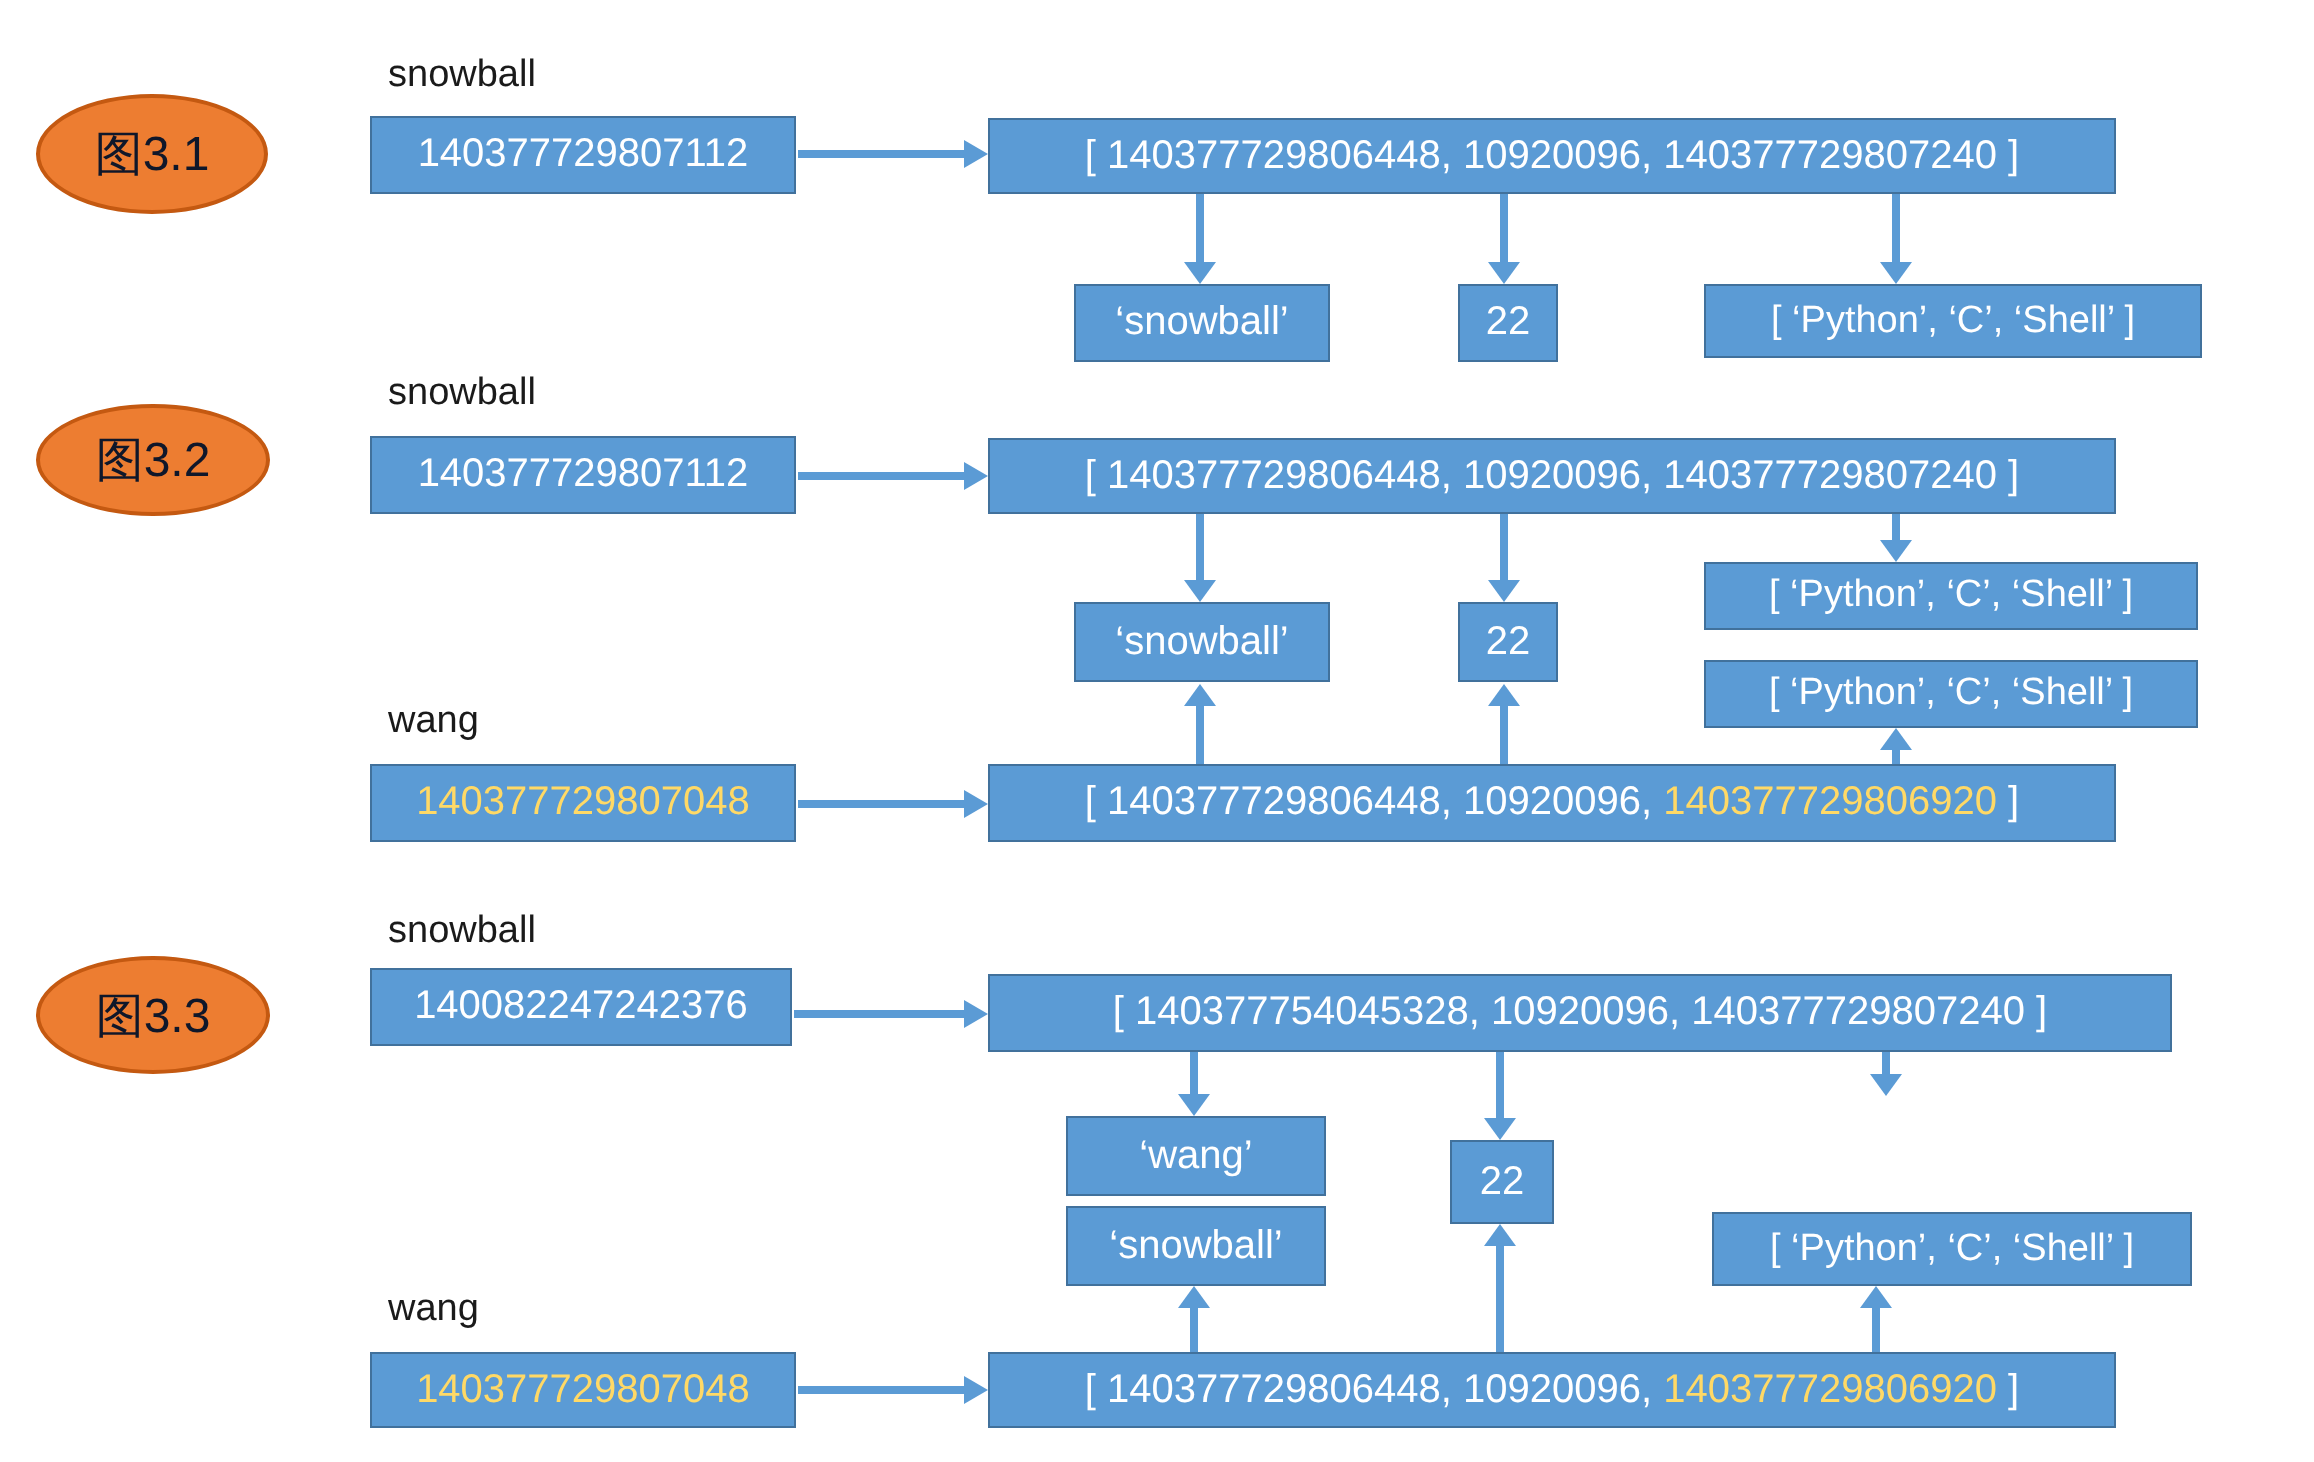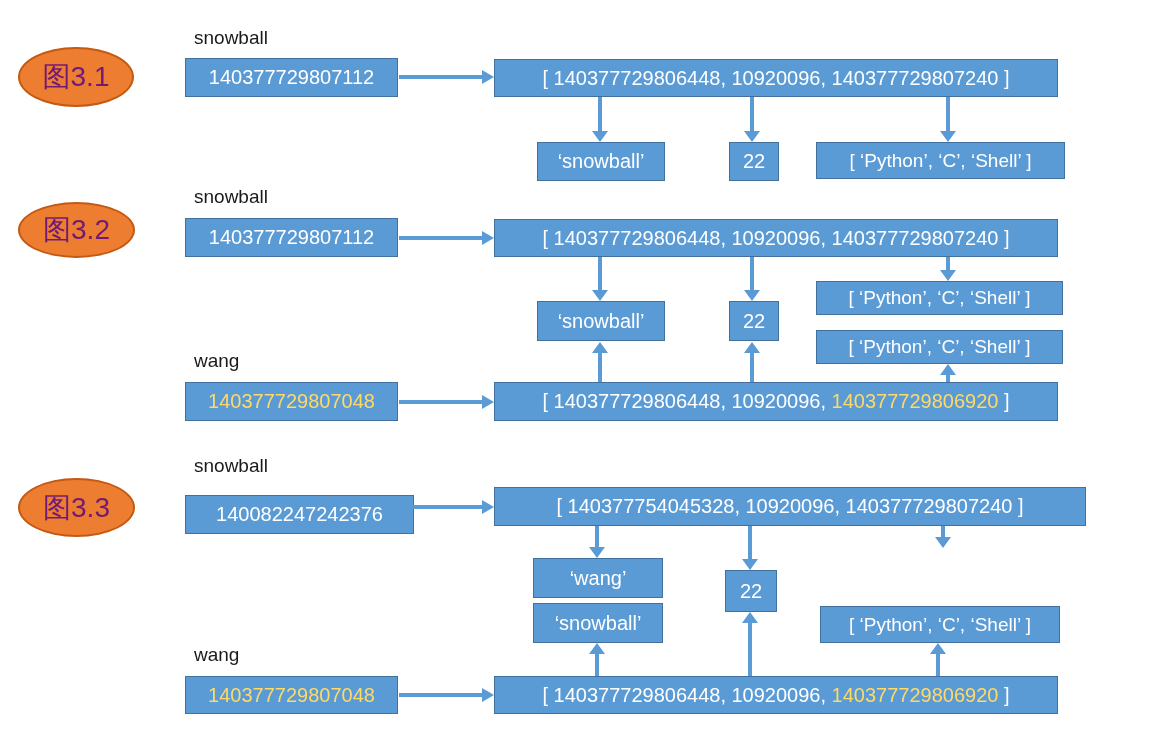--- a/index.html
+++ b/index.html
@@ -4,34 +4,34 @@
 <style>
   html,body{margin:0;padding:0;background:#ffffff;}
   .canvas{
     position:relative;width:1157px;height:731px;background:#ffffff;overflow:hidden;
     font-family:"Liberation Sans", sans-serif;
   }
   .ellipse{
     position:absolute;border-radius:50%;
     background:var(--badge-fill,#ED7D31);
     border:2px solid var(--badge-border,#C45911);
-    color:#701a75;font-size:28px;
+    color:#0f172a;font-size:24px;
     display:flex;align-items:center;justify-content:center;
   }
   .lbl{
     position:absolute;color:var(--label-text,#1a1a1a);font-size:19px;white-space:pre;
   }
   .box{
     position:absolute;background:var(--box-fill,#5B9BD5);
     border:1.5px solid var(--box-border,#41719C);
     color:#ffffff;font-size:20px;white-space:pre;
     display:flex;align-items:center;justify-content:center;
     box-sizing:border-box;
   }
-  .box.small{font-size:19px;}
+  .box.small{font-size:19px;margin-left:36px;}
   .hl{color:var(--highlight-text,#FFD966);}
   
   .ar-r{position:absolute;height:4px;background:var(--arrow,#5B9BD5);}
   .ar-r::after{content:"";position:absolute;left:100%;top:50%;transform:translateY(-50%);
     border-top:7px solid transparent;border-bottom:7px solid transparent;
     border-left:12px solid var(--arrow,#5B9BD5);}
   .ar-d{position:absolute;width:4px;background:var(--arrow,#5B9BD5);}
   .ar-d::after{content:"";position:absolute;top:100%;left:50%;transform:translateX(-50%);
     border-left:8px solid transparent;border-right:8px solid transparent;
     border-top:11px solid var(--arrow,#5B9BD5);}
@@ -91,21 +91,21 @@
 
   <div class="ar-r" style="left:399px;top:400px;width:83px"></div>
 
   <div class="box" style="left:494px;top:382px;width:564px;height:39px">
     <span>[ 140377729806448, 10920096, </span><span class="hl">140377729806920</span><span> ]</span>
   </div>
 
   <div class="ellipse" style="left:18px;top:478px;width:113px;height:55px">图3.3</div>
 
   <div class="lbl" style="left:194px;top:455px">snowball</div>
-  <div class="box" style="left:185px;top:495px;width:229px;height:39px">140082247242376</div>
+  <div class="box" style="left:185px;top:484px;width:211px;height:39px">140082247242376</div>
 
   <div class="ar-r" style="left:397px;top:505px;width:85px"></div>
 
   <div class="box" style="left:494px;top:487px;width:592px;height:39px">[ 140377754045328, 10920096, 140377729807240 ]</div>
 
   <div class="ar-d" style="left:595px;top:526px;height:21px"></div>
   <div class="ar-d" style="left:748px;top:526px;height:33px"></div>
   <div class="ar-d" style="left:941px;top:526px;height:11px"></div>
 
   <div class="box" style="left:533px;top:558px;width:130px;height:40px">‘wang’</div>

